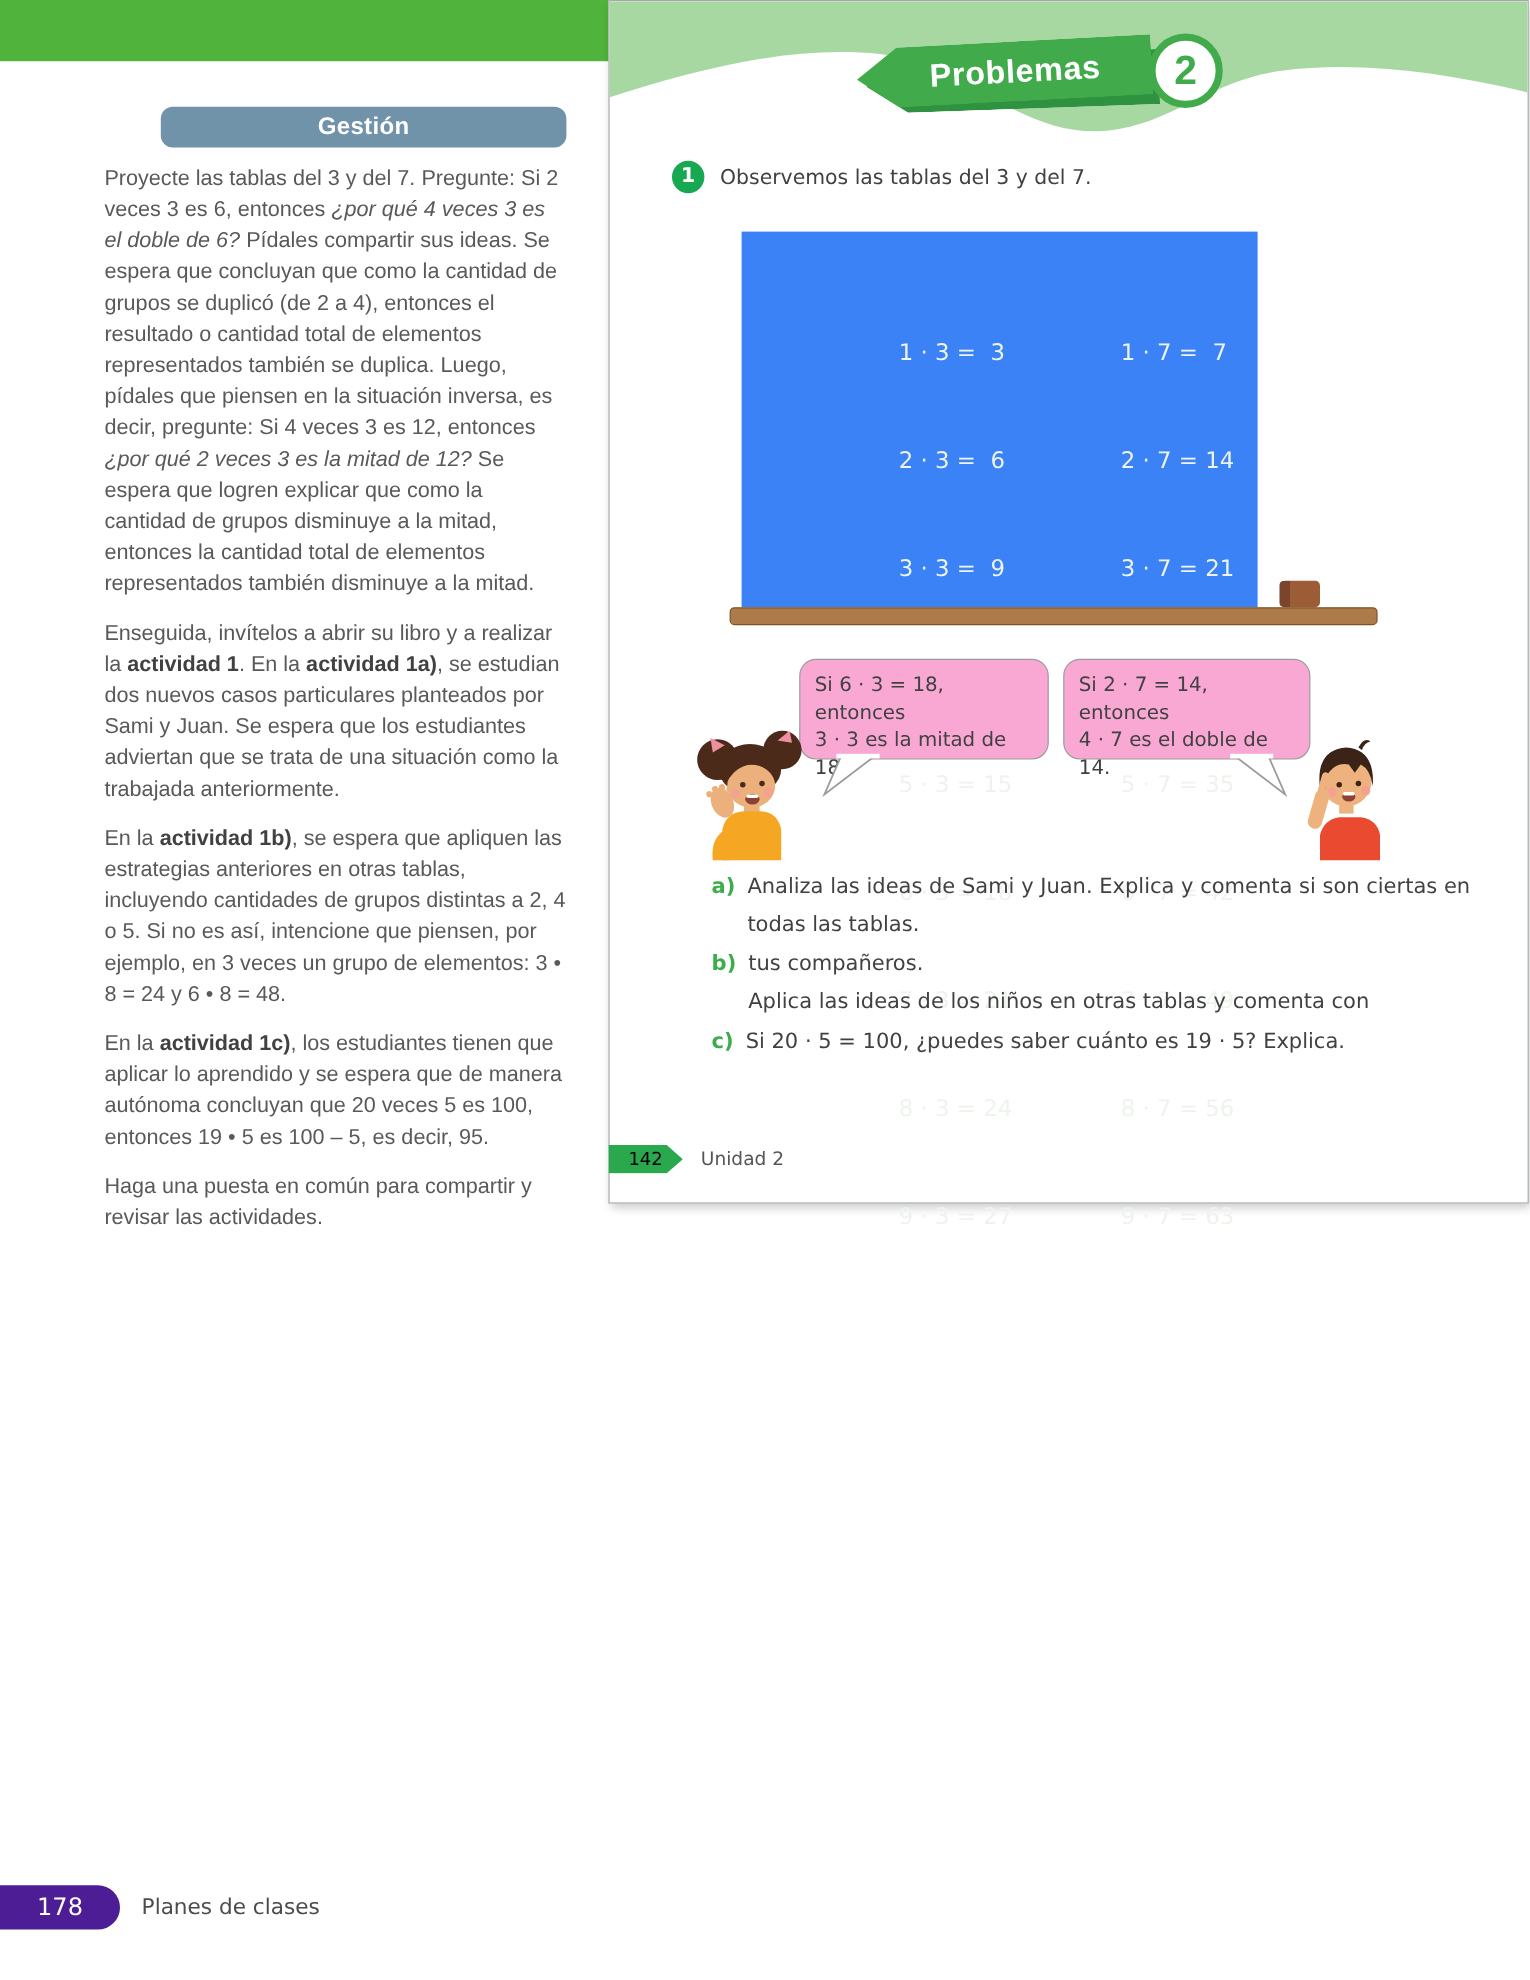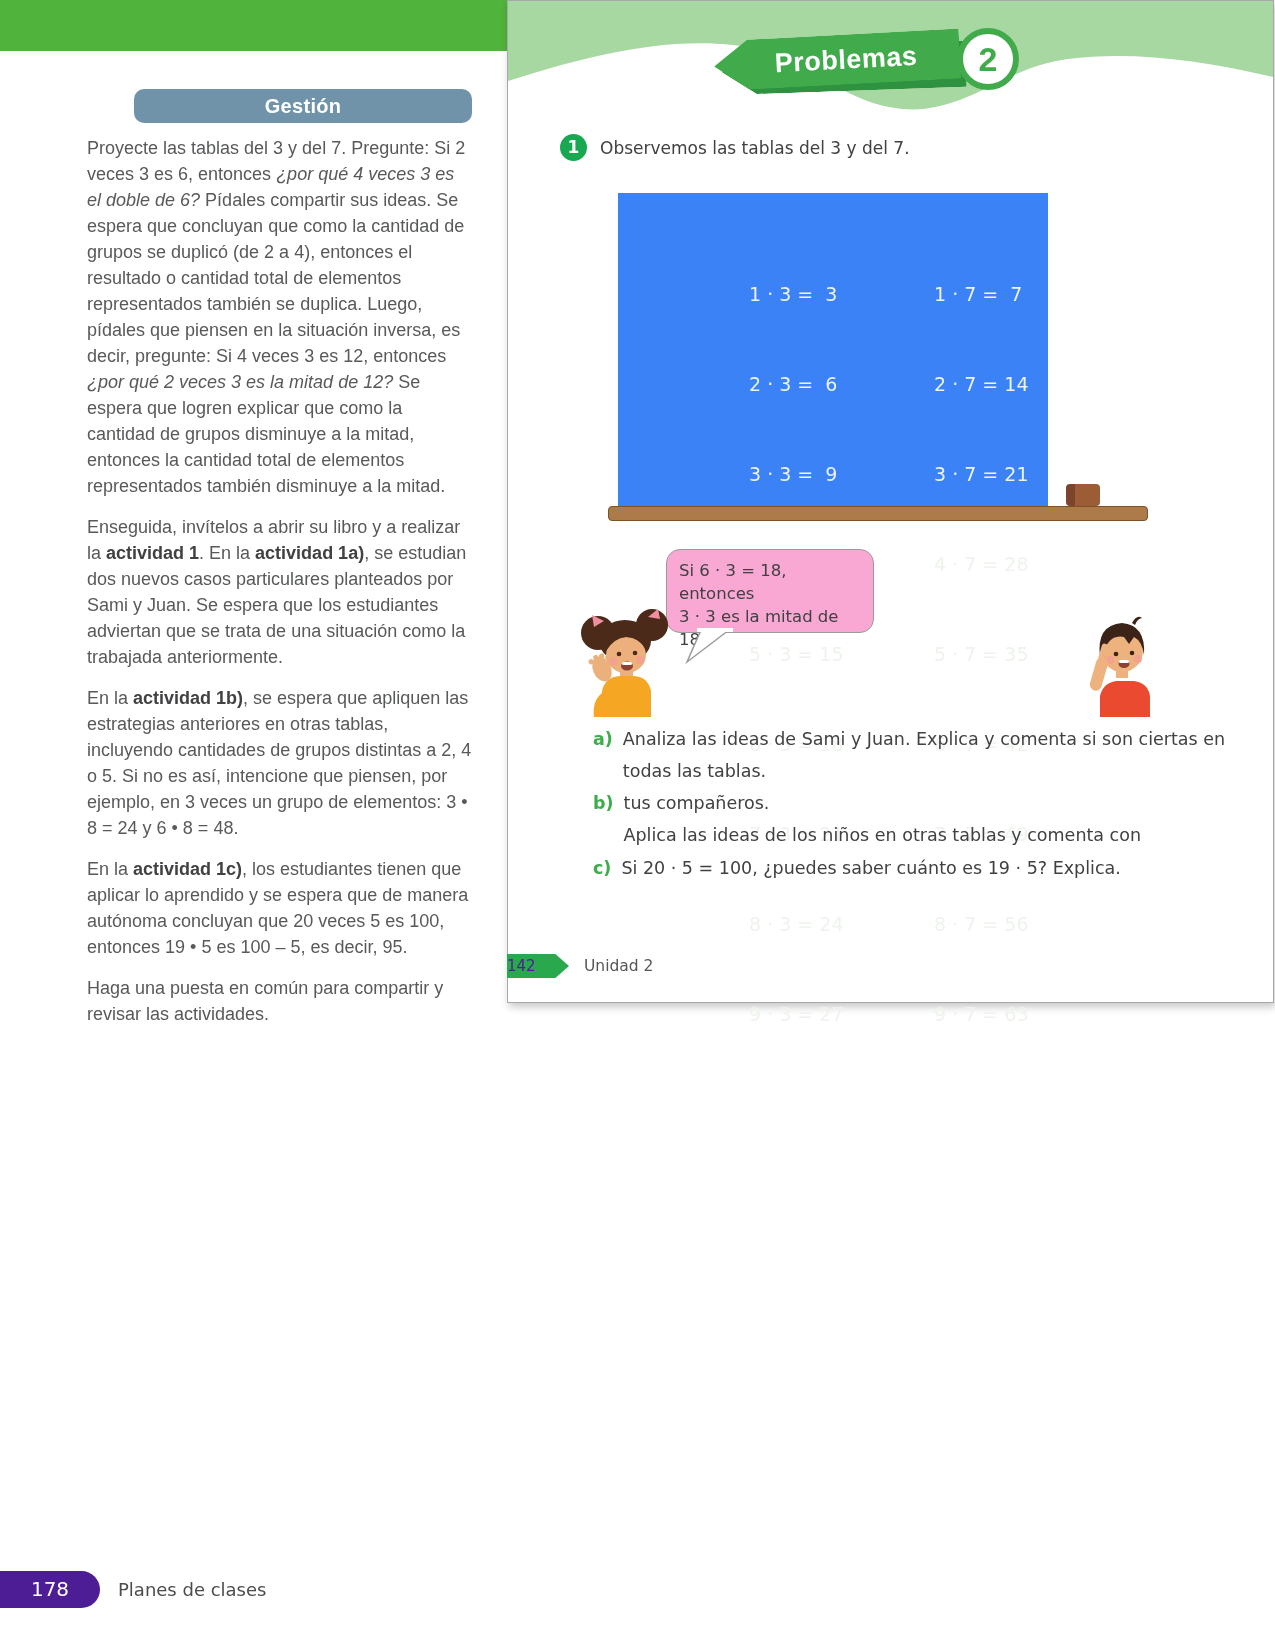--- a/index.html
+++ b/index.html
@@ -68,22 +68,22 @@
   
   .item{position:absolute;left:85px;font-size:17.5px;line-height:32px;}
   .item-a{top:722px;}
   .item-b{top:786px;}
   .item-c{top:851px;}
   .item .lbl{color:#3bad4a;font-weight:bold;margin-right:10px;font-family:"DejaVu Sans",sans-serif;}
   .item .lines{display:inline-block;vertical-align:top;}
 
   
   .page-badge{position:absolute;left:-1px;top:953px;width:62px;height:24px;background:#2aa84e;
-    clip-path:polygon(0 0,78% 0,100% 50%,78% 100%,0 100%);color:#4c1d95;font-size:15px;
-    line-height:24px;font-family:"DejaVu Sans",sans-serif;}
+    clip-path:polygon(0 0,78% 0,100% 50%,78% 100%,0 100%);color:#000000;font-size:15px;
+    text-align:center;line-height:24px;font-family:"DejaVu Sans",sans-serif;}
   .unit-label{position:absolute;left:76px;top:956px;font-size:15.5px;color:#565659;}
 
   
   .footer-badge{position:absolute;left:0;top:1571px;width:100px;height:37px;background:#4c1d95;
     border-radius:0 19px 19px 0;color:#fff;font-size:20px;text-align:center;line-height:37px;
     font-family:"DejaVu Sans",sans-serif;}
   .footer-label{position:absolute;left:118px;top:1571px;height:37px;line-height:37px;
     font-size:18px;color:#4c4c4e;}
 </style>
 </head>
@@ -139,20 +139,28 @@
   </div>
   <div class="eraser"></div>
   <div class="tray"></div>
 
   <div class="bubble bubble1 school">
     <div>Si 6 · 3 = 18, entonces</div>
     <div>3 · 3 es la mitad de 18.</div>
     <svg class="tail tail1" viewBox="0 0 52 38">
       <polygon points="44,2 2,34 16,2" fill="#ffffff" stroke="#9b9b9b" stroke-width="1.5"></polygon>
       <rect x="12" y="0" width="36" height="4" fill="#ffffff"></rect>
+    </svg>
+  </div>
+  <div class="bubble bubble2 school">
+    <div>Si 2 · 7 = 14, entonces</div>
+    <div>4 · 7 es el doble de 14.</div>
+    <svg class="tail tail2" viewBox="0 0 52 38">
+      <polygon points="8,2 50,34 36,2" fill="#ffffff" stroke="#9b9b9b" stroke-width="1.5"></polygon>
+      <rect x="4" y="0" width="36" height="4" fill="#ffffff"></rect>
     </svg>
   </div>
 
   <svg class="kid girl" viewBox="0 0 118 120">
     <circle cx="30" cy="36" r="17" fill="#4b2a1a"></circle>
     <circle cx="84" cy="28" r="16" fill="#4b2a1a"></circle>
     <ellipse cx="57" cy="44" rx="26" ry="21" fill="#4b2a1a"></ellipse>
     <polygon points="24,18 36,24 26,30" fill="#ef8fa0"></polygon>
     <polygon points="90,12 80,20 92,22" fill="#ef8fa0"></polygon>
     <ellipse cx="58" cy="58" rx="20" ry="18" fill="#ecb07d"></ellipse>

